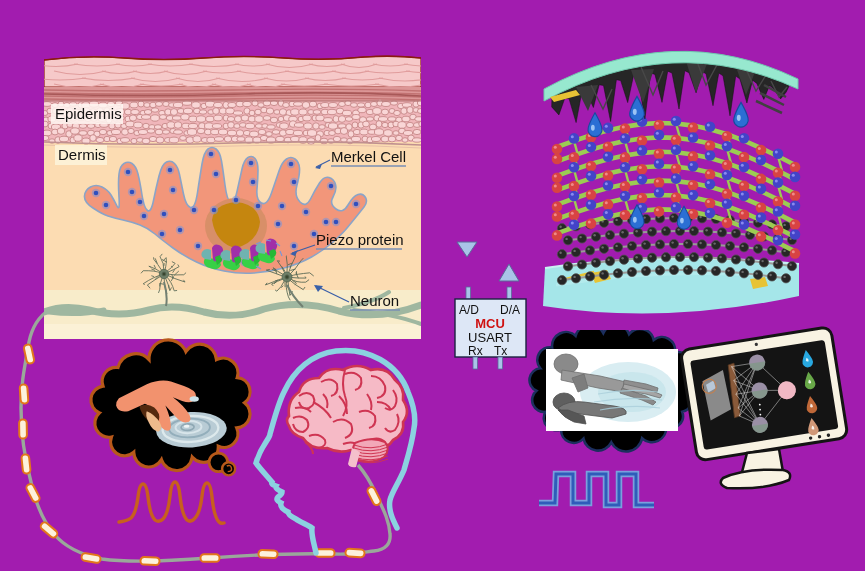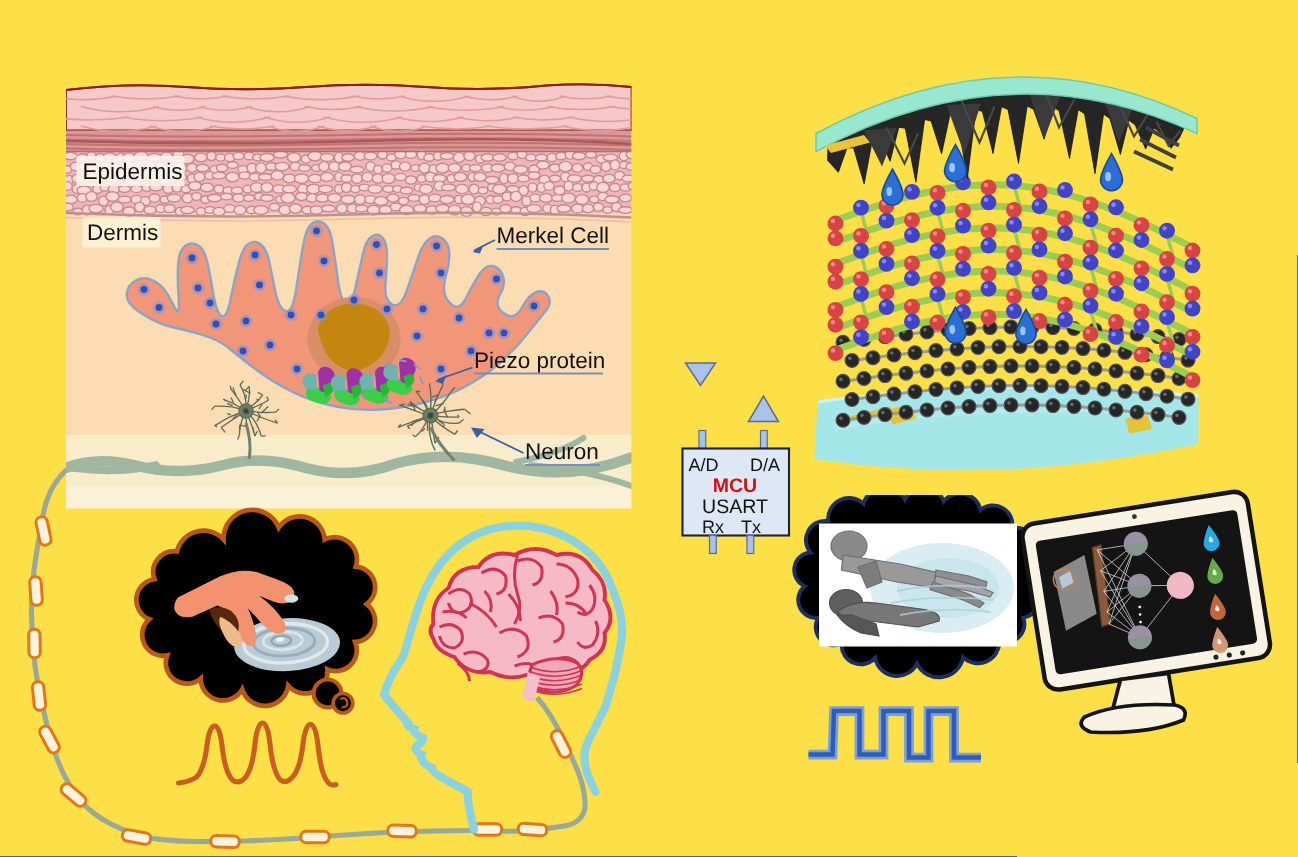--- a/index.html
+++ b/index.html
@@ -1,12 +1,12 @@
 <!DOCTYPE html>
-<html><head><meta charset="utf-8"><style>html,body{margin:0;padding:0;background:#000;}#canvas{position:relative;width:865px;height:571px;background:#fde047;overflow:hidden;font-family:"Liberation Sans",sans-serif;}</style></head><body>
+<html><head><meta charset="utf-8"><style>html,body{margin:0;padding:0;background:#000;}#canvas{position:relative;width:865px;height:571px;background:#a21caf;overflow:hidden;font-family:"Liberation Sans",sans-serif;}</style></head><body>
 <div id="canvas">
     <svg style="position:absolute;left:0px;top:300px" width="470" height="271" viewBox="0 0 470 271">
       <path d="M46,12 C36,20 30,32 28,48 C24,70 21,85 21,108 C21,135 25,160 31,182 C35,200 42,220 54,234 C64,246 82,255 102,259 C130,263 170,261 210,258 C250,255 300,253 335,254 C350,255 365,252 374,251 C385,250 391,244 390,234 C389,219 382,207 376,194 C371,183 366,174 358,165" fill="none" stroke="#9aa89a" stroke-width="3.4"></path>
       <g transform="translate(29,54) rotate(78)">
         <rect x="-9.5" y="-3.8" width="19" height="7.6" rx="3.6" fill="#fdf2dc" stroke="#e2761b" stroke-width="2"></rect>
       </g>
       <g transform="translate(24,94) rotate(86)">
         <rect x="-9.5" y="-3.8" width="19" height="7.6" rx="3.6" fill="#fdf2dc" stroke="#e2761b" stroke-width="2"></rect>
       </g>
       <g transform="translate(23,129) rotate(89)">

